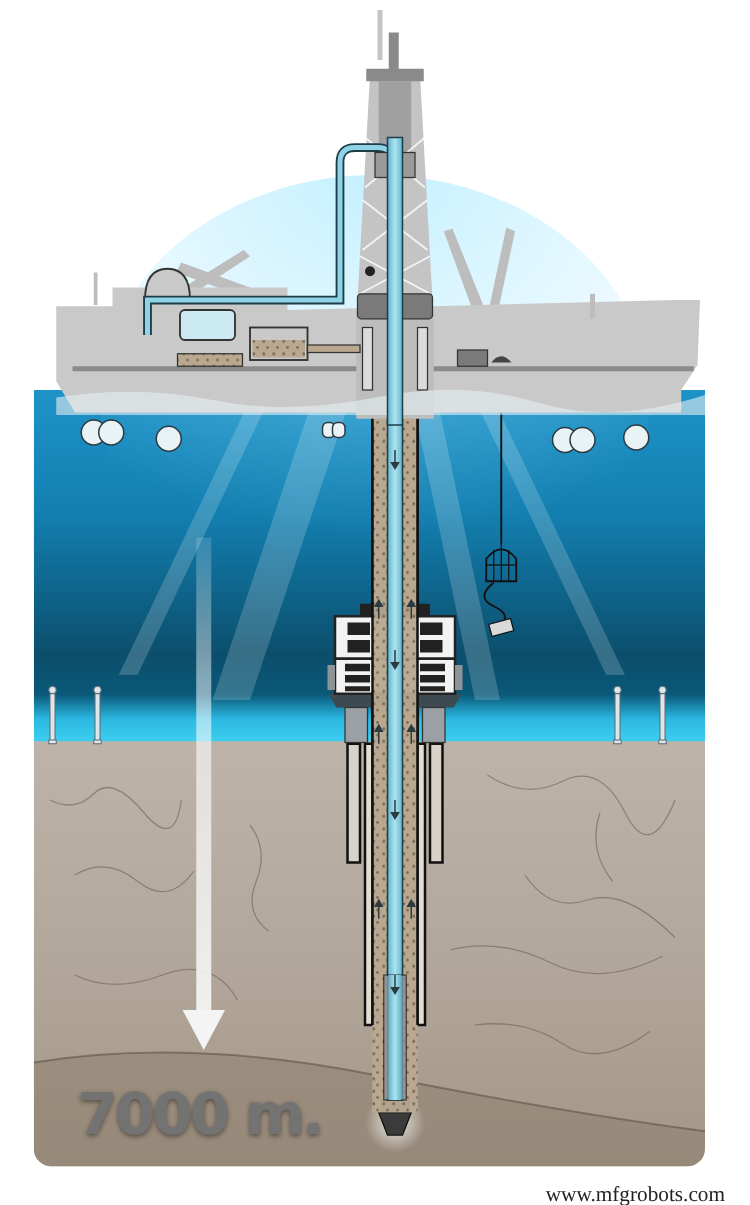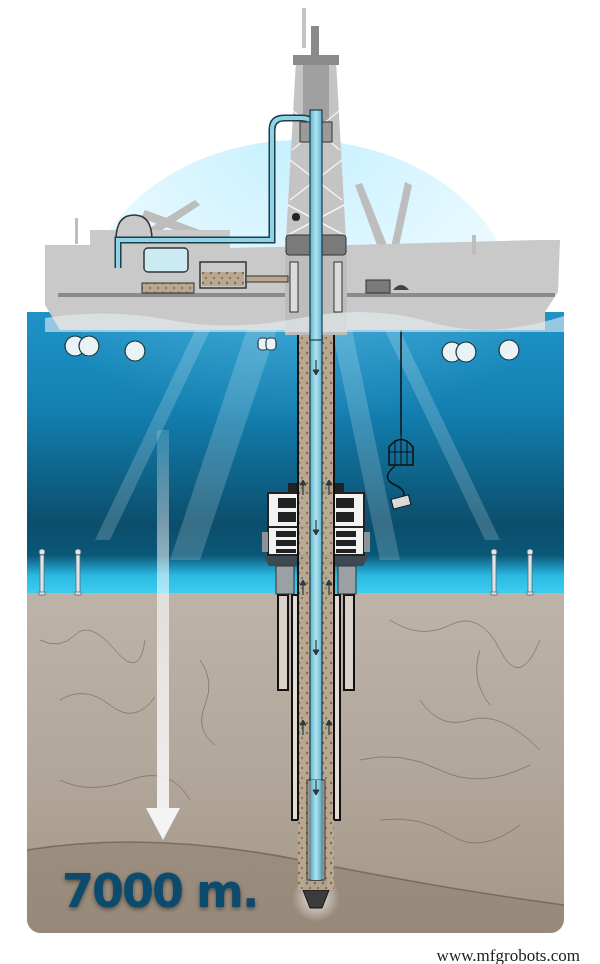--- a/index.html
+++ b/index.html
@@ -1,21 +1,21 @@
 <!DOCTYPE html>
 <html><head>
 <meta charset="utf-8">
 <style>
   html, body { margin:0; padding:0; background:#ffffff; }
   body { width:600px; height:964px; position:relative; overflow:hidden; font-family:"Liberation Sans", sans-serif; }
   #scene { position:absolute; left:0; top:0; width:600px; height:964px; }
   .depth-label {
     position:absolute; left:62px; top:868px;
     font-family:"DejaVu Sans", sans-serif; font-weight:bold;
-    font-size:46px; letter-spacing:-2px; color:#0c4a6e;
+    font-size:46px; letter-spacing:-2px; color:#737373;
     text-shadow:0 2px 4px rgba(0,0,0,0.45);
     line-height:1;
   }
   .watermark {
     position:absolute; right:20px; top:946px;
     font-family:Liberation Serif, serif; font-size:17px; color:#222222;
   }
 </style>
 </head>
 <body>

